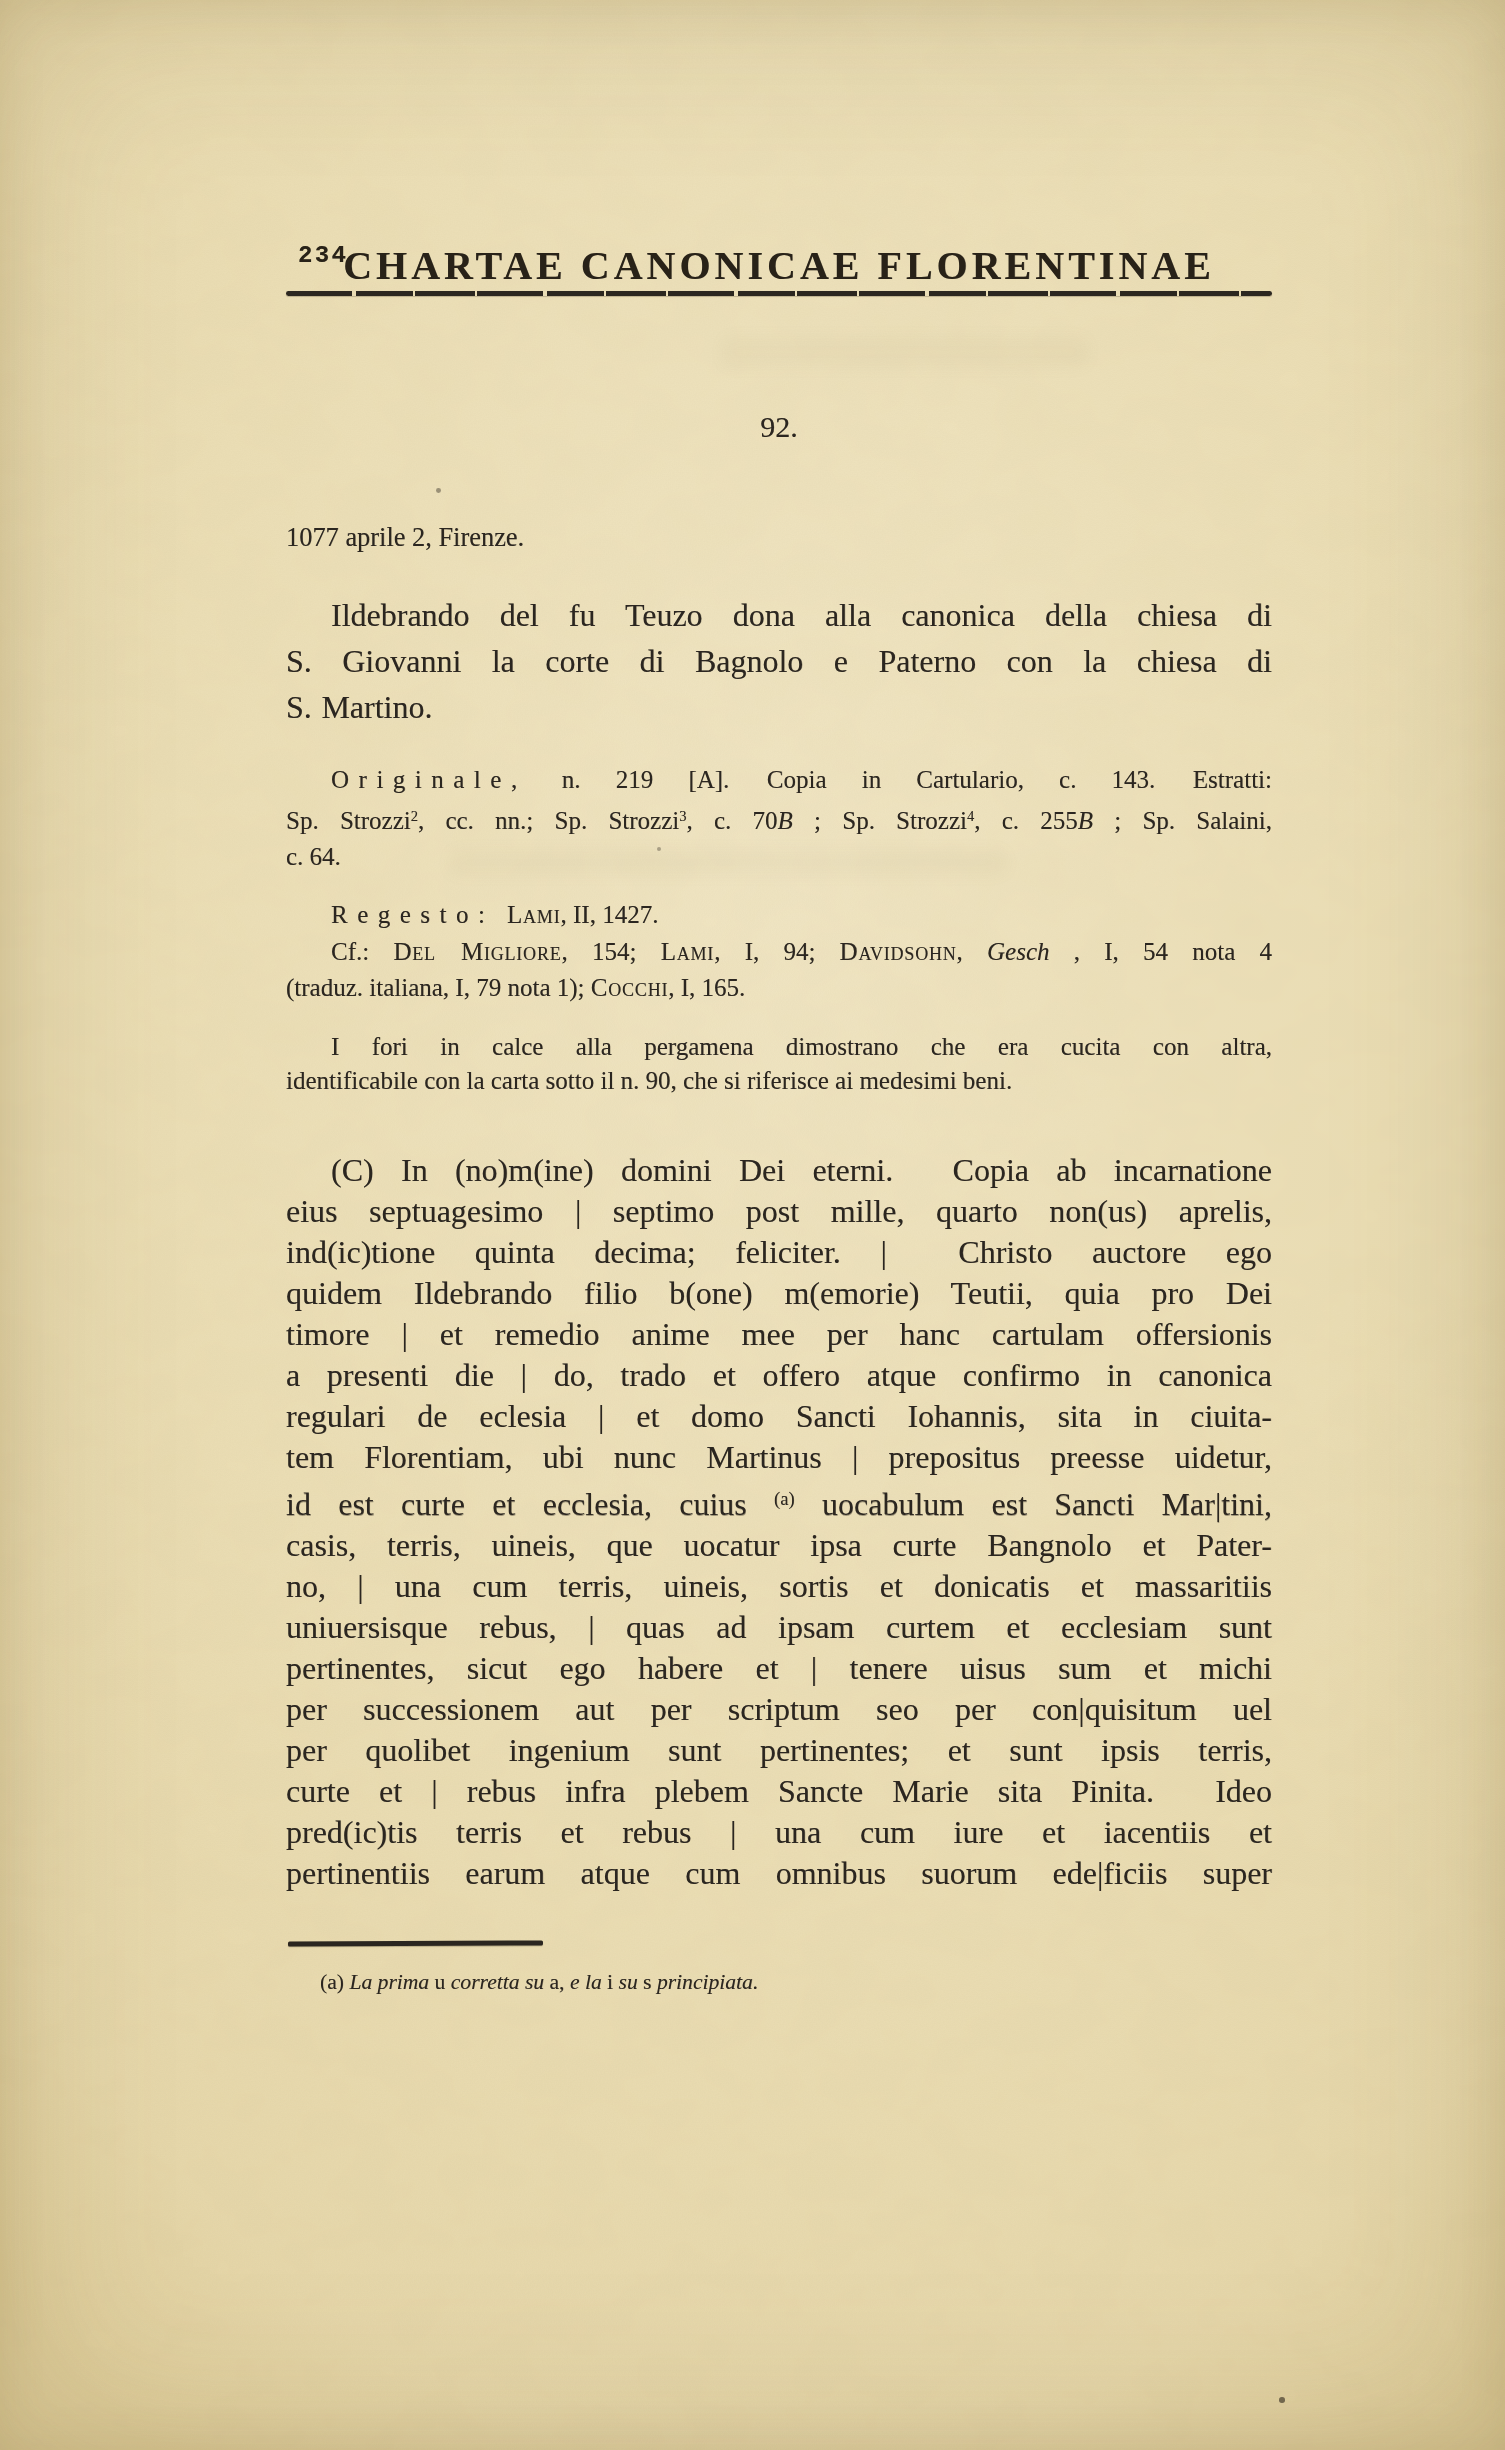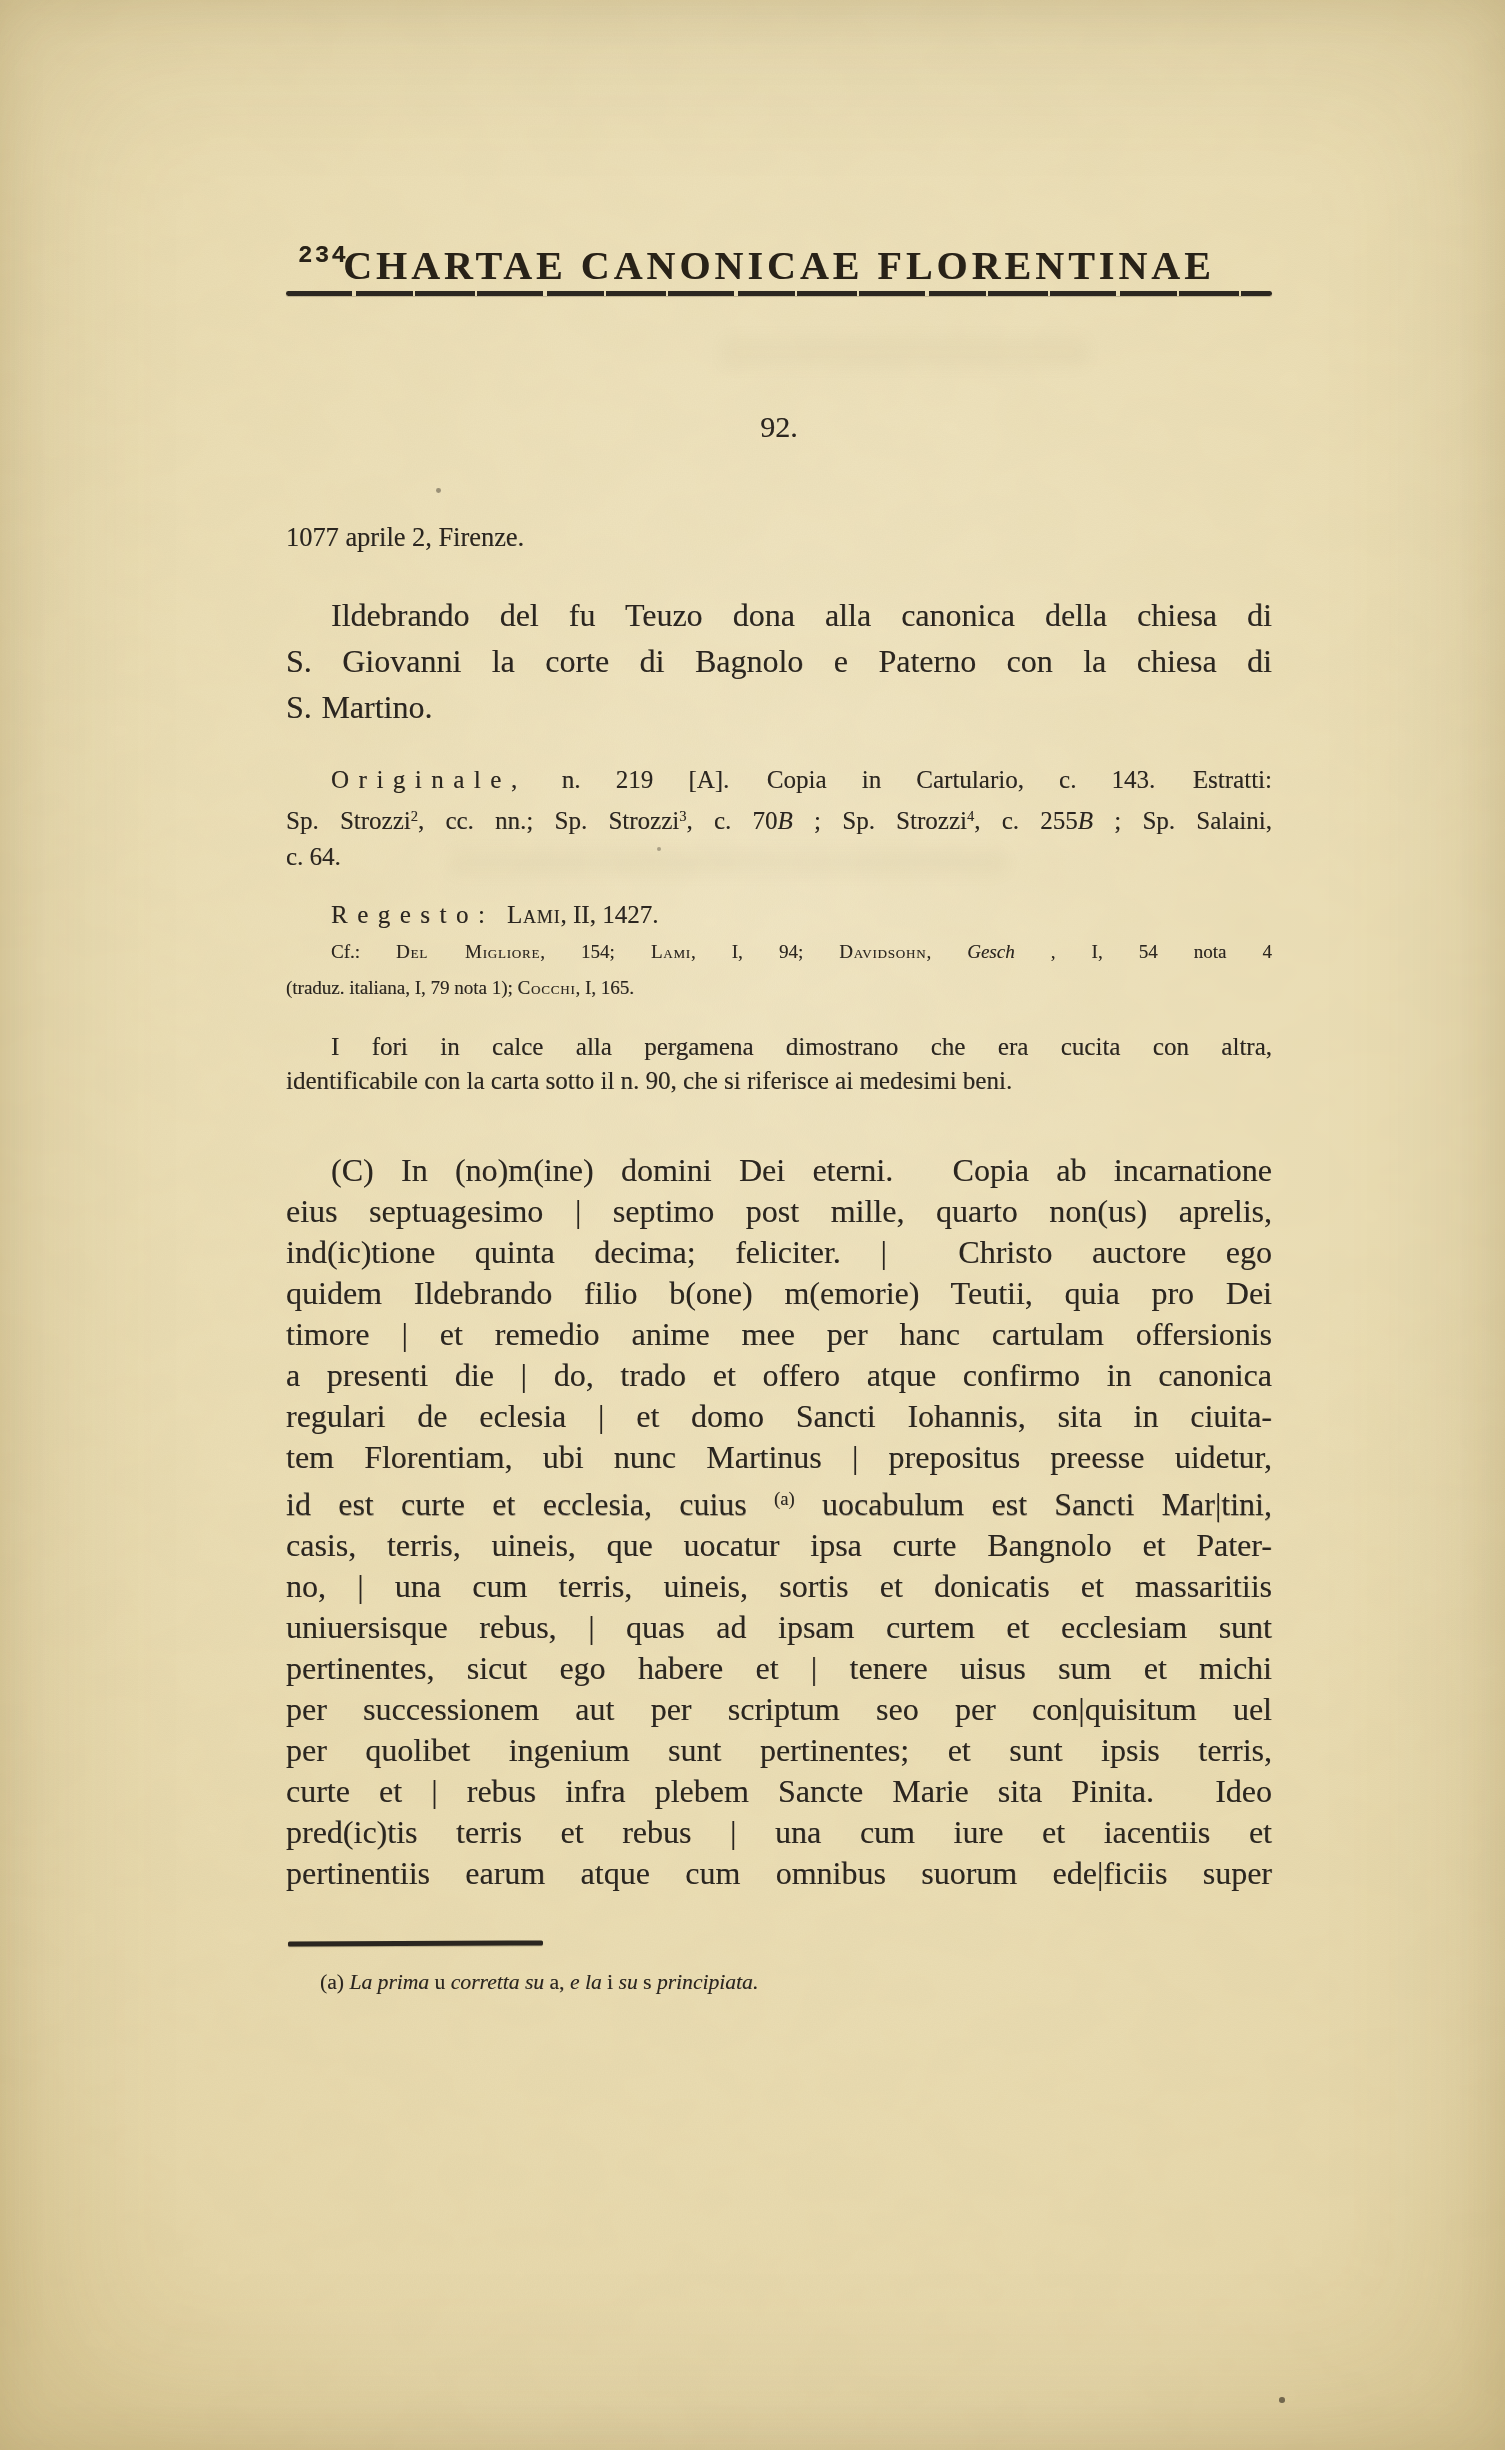--- a/index.html
+++ b/index.html
@@ -42,21 +42,21 @@
   }
 
   .docnum{position:absolute;top:410px;width:100%;text-align:center;font-size:30px;}
   .doctitle{position:absolute;top:468px;width:100%;text-align:center;font-size:29px;font-weight:bold;letter-spacing:2.4px;color:#282218;}
   .docdate{position:absolute;top:522px;width:100%;font-size:26.4px;}
 
   .block{position:absolute;left:0;width:100%;}
   .summary{top:592px;font-size:32px;line-height:46px;word-spacing:1.6px;}
   .apparatus{top:762px;font-size:25px;line-height:36px;}
   .regesto{top:897px;font-size:25px;line-height:36px;}
-  .cf{top:934px;font-size:19px;line-height:36px;}
+  .cf{top:934px;font-size:25px;line-height:36px;}
   .ifori{top:1030px;font-size:25px;line-height:34px;}
   .bodytext{top:1150px;font-size:32px;line-height:41px;word-spacing:1.6px;}
 
   .tline{text-align:justify;text-align-last:justify;}
   .last-left .tline:last-child{text-align-last:left;}
   .first-indent .tline:first-child{text-indent:45px;}
 
   .run-i{font-style:italic;}
   .run-sc{font-variant:small-caps;letter-spacing:0.8px;}
   .run-sp{letter-spacing:0.38em;}

